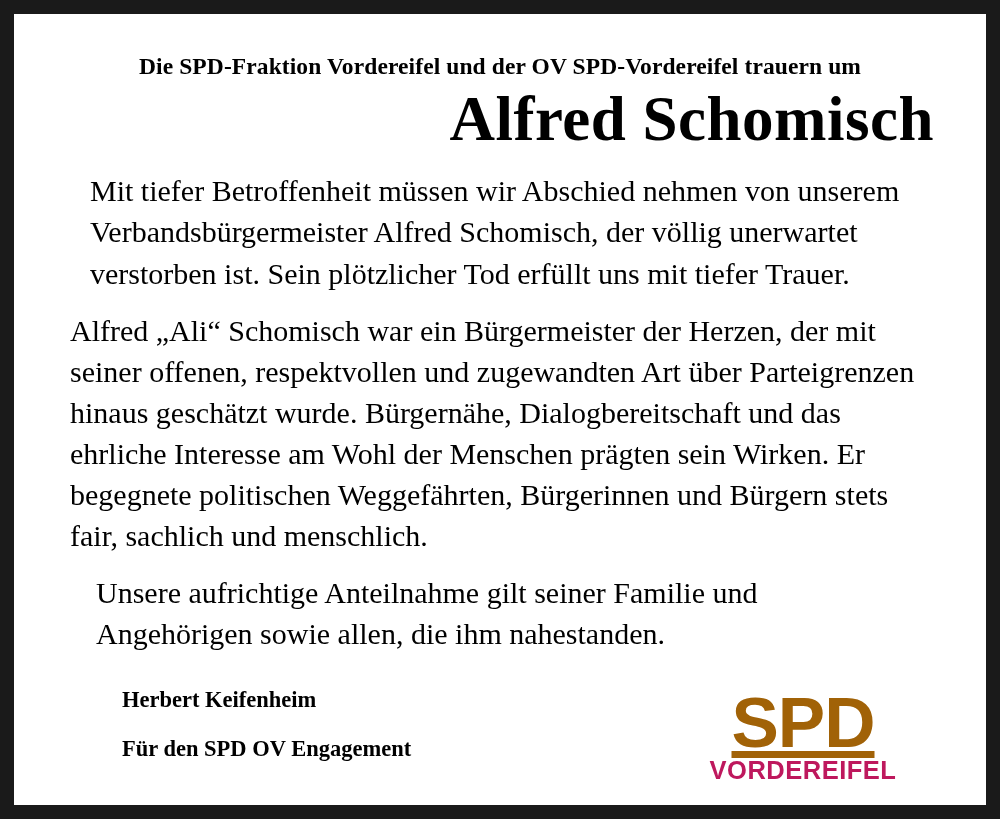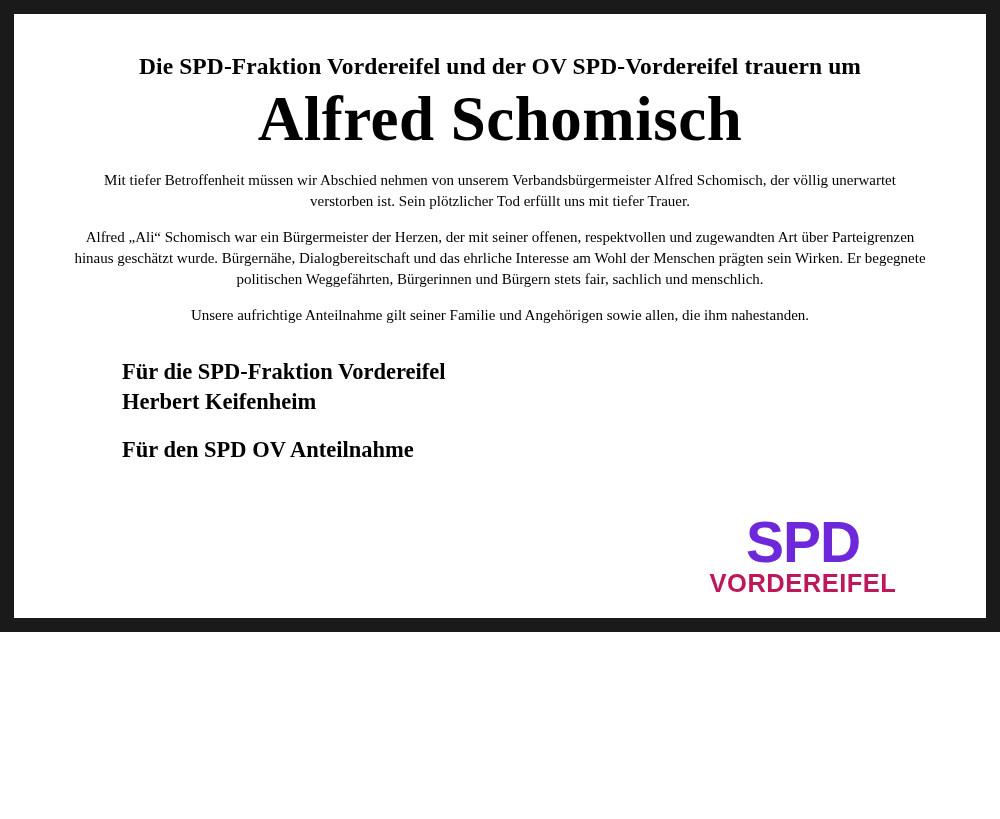--- a/index.html
+++ b/index.html
@@ -10,45 +10,44 @@
   body {
     width: 1000px;
     height: 819px;
     font-family: "Liberation Serif", serif;
     color: #000000;
     overflow: hidden;
   }
   .obituary {
     box-sizing: border-box;
     width: 1000px;
-    height: 632px;
+    height: 819px;
     border: 14px solid #1a1a1a;
     background: #ffffff;
     padding: 30px 52px 10px 52px;
     position: relative;
   }
   .headline-small {
     text-align: center;
     font-weight: bold;
     font-size: 23.5px;
     letter-spacing: 0.1px;
     line-height: 1.2;
     margin: 8px 0 4px 0;
   }
   .name {
-    text-align: center;
+    text-align: right;
     font-size: 63px;
     font-weight: bold;
     line-height: 1.05;
     margin: 6px 0 18px 0;
     letter-spacing: 0.5px;
   }
   .para {
-    text-align: center;
-    font-size: 15px;
+    font-size: 30px;
     line-height: 1.37;
     margin: 0 0 16px 0;
   }
   .para.p1 { padding: 0 24px; }
   .para.p2 { padding: 0 4px; }
   .para.p3 { padding: 0 10px; }
   .para.p4 { padding: 0 30px; margin-bottom: 31px; }
 
   .signoff {
     margin-top: 16px;
@@ -70,24 +69,25 @@
     position: absolute;
     right: 78px;
     bottom: 22px;
     width: 210px;
     text-align: center;
     line-height: 1;
   }
   .logo-spd {
     font-family: "Liberation Sans", sans-serif;
     font-weight: bold;
-    font-size: 57px;
+    font-size: 71px;
     letter-spacing: -1px;
-    color: #6d28d9;
+    color: #a16207;
     line-height: 0.92;
+    text-decoration: underline;
   }
   .logo-sub {
     font-family: "Liberation Sans", sans-serif;
     font-weight: bold;
     font-size: 25.5px;
     letter-spacing: 0.5px;
     color: #be185d;
     margin-top: 2px;
   }
 </style>
@@ -102,25 +102,24 @@
 
   <p class="para p1">Mit tiefer Betroffenheit müssen wir Abschied nehmen von unserem Verbandsbürgermeister Alfred Schomisch, der völlig unerwartet verstorben ist. Sein plötzlicher Tod erfüllt uns mit tiefer Trauer.</p>
 
   <p class="para p2">Alfred „Ali“ Schomisch war ein Bürgermeister der Herzen, der mit seiner offenen, respektvollen und zugewandten Art über Parteigrenzen hinaus geschätzt wurde. Bürgernähe, Dialogbereitschaft und das ehrliche Interesse am Wohl der Menschen prägten sein Wirken. Er begegnete politischen Weggefährten, Bürgerinnen und Bürgern stets fair, sachlich und menschlich.</p>
 
 
   <p class="para p4">Unsere aufrichtige Anteilnahme gilt seiner Familie und Angehörigen sowie allen, die ihm nahestanden.</p>
 
   <div class="signoff">
     <div class="sig-block">
-      <div class="sig-line">Für die SPD-Fraktion Vordereifel</div>
       <div class="sig-line centered">Herbert Keifenheim</div>
     </div>
     <div class="sig-block">
-      <div class="sig-line centered">Für den SPD OV Anteilnahme</div>
+      <div class="sig-line centered">Für den SPD OV Engagement</div>
     </div>
   </div>
 
   <div class="logo">
     <div class="logo-spd">SPD</div>
     <div class="logo-sub">VORDEREIFEL</div>
   </div>
 
 </div>
 

